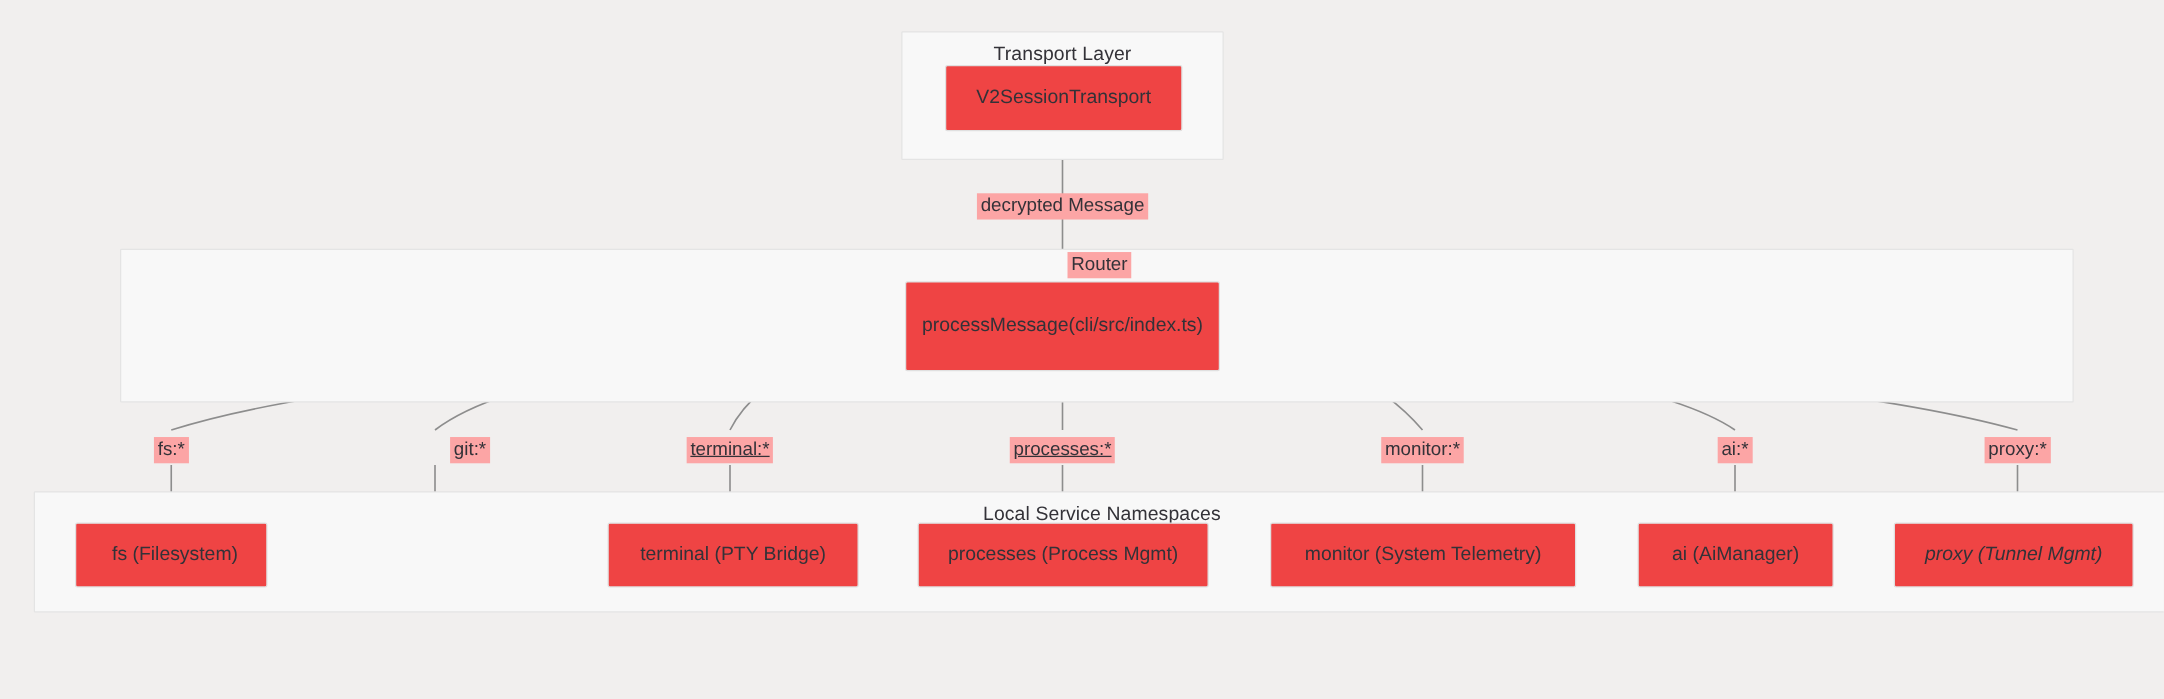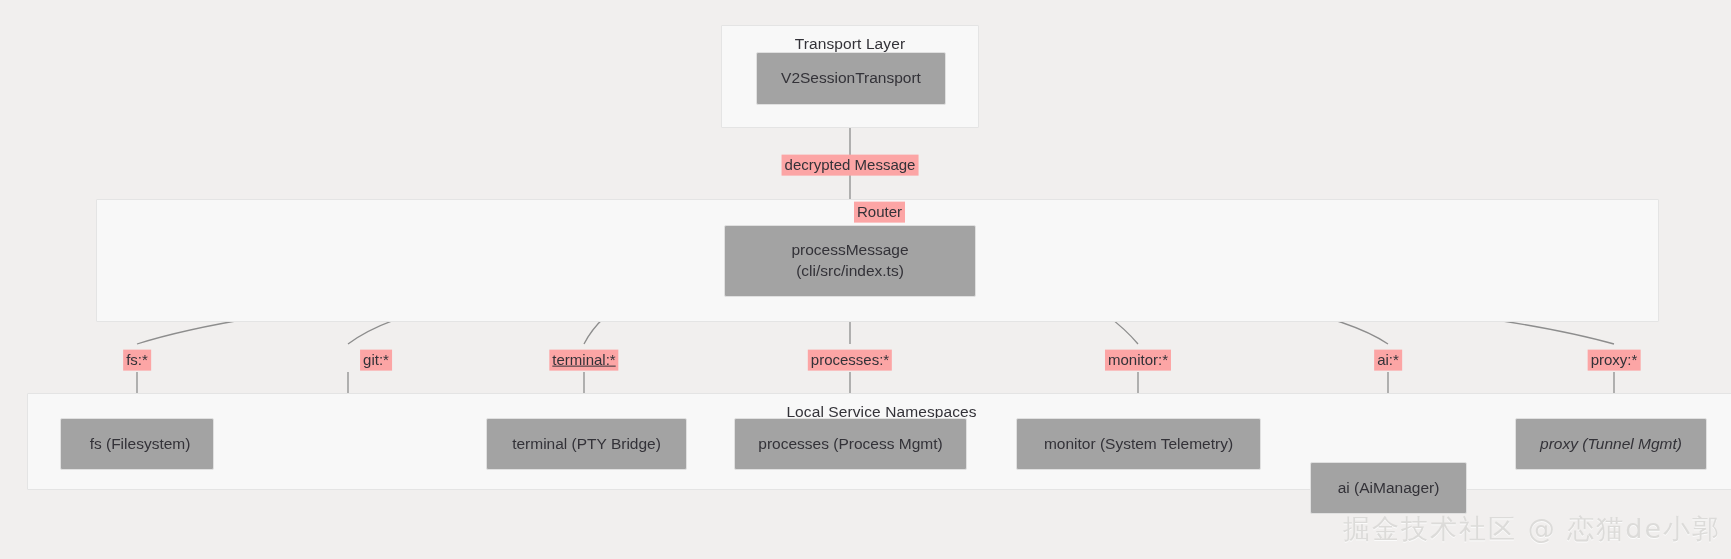--- a/index.html
+++ b/index.html
@@ -31,21 +31,21 @@
     left: 0; right: 0;
     text-align: center;
     font-size: 15.5px;
     color: #333238;
     letter-spacing: .1px;
     white-space: nowrap;
   }
   
   .node {
     position: absolute;
-    background: #a3a3a3;
+    background: #ef4444;
     border: 1px solid #e0e0e0;
     border-radius: 2px;
     display: flex;
     align-items: center;
     justify-content: center;
     text-align: center;
     font-size: 15.5px;
     color: #333238;
     line-height: 1.35;
     padding: 4px 8px;
@@ -122,53 +122,52 @@
   <div class="cluster" style="left:705px; top:25px; width:258px; height:103px;">
     <div class="cluster-label">Transport Layer</div>
   </div>
   <div class="node" style="left:740px; top:52px; width:190px; height:53px;">
     <span>V2SessionTransport</span>
   </div>
 
   <div class="cluster" style="left:80px; top:199px; width:1563px; height:123px;"></div>
   <div class="edge-label left-anchor" style="left:838px; top:212px;">Router</div>
 
-  <div class="node" style="left:708px; top:225px; width:252px; height:72px; flex-direction:column;">
+  <div class="node" style="left:708px; top:225px; width:252px; height:72px; flex-direction:row;">
     <span>processMessage</span>
     <span>(cli/src/index.ts)</span>
   </div>
 
   <div class="edge-label" style="left:834px; top:165px;">decrypted Message</div>
 
   <div class="edge-label" style="left:121px; top:360px;">fs:*</div>
   <div class="edge-label" style="left:332px; top:360px;margin-left:28px;">git:*</div>
   <div class="edge-label" style="left:568px; top:360px;text-decoration:underline;">terminal:*</div>
-  <div class="edge-label" style="left:834px; top:360px;">processes:*</div>
+  <div class="edge-label" style="left:834px; top:360px;text-decoration:underline;">processes:*</div>
   <div class="edge-label" style="left:1122px; top:360px;">monitor:*</div>
   <div class="edge-label" style="left:1372px; top:360px;">ai:*</div>
   <div class="edge-label" style="left:1598px; top:360px;">proxy:*</div>
 
   <div class="cluster" style="left:11px; top:393px; width:1709px; height:97px;">
     <div class="cluster-label">Local Service Namespaces</div>
   </div>
 
   <div class="node" style="left:44px; top:418px; width:154px; height:52px;padding-left:14px;">
     <span>fs (Filesystem)</span>
   </div>
   <div class="node" style="left:470px; top:418px; width:201px; height:52px;">
     <span>terminal (PTY Bridge)</span>
   </div>
   <div class="node" style="left:1000px; top:418px; width:245px; height:52px;">
     <span>monitor (System Telemetry)</span>
   </div>
   <div class="node" style="left:718px; top:418px; width:233px; height:52px;">
     <span>processes (Process Mgmt)</span>
   </div>
-  <div class="node" style="left:1294px; top:418px; width:157px; height:52px;margin-top:44px;">
+  <div class="node" style="left:1294px; top:418px; width:157px; height:52px;">
     <span>ai (AiManager)</span>
   </div>
   <div class="node" style="left:1499px; top:418px; width:192px; height:52px;font-style:italic;">
     <span>proxy (Tunnel Mgmt)</span>
   </div>
 
-  <div class="watermark">掘金技术社区 @ 恋猫de小郭</div>
 
 </div>
 
 </body></html>

